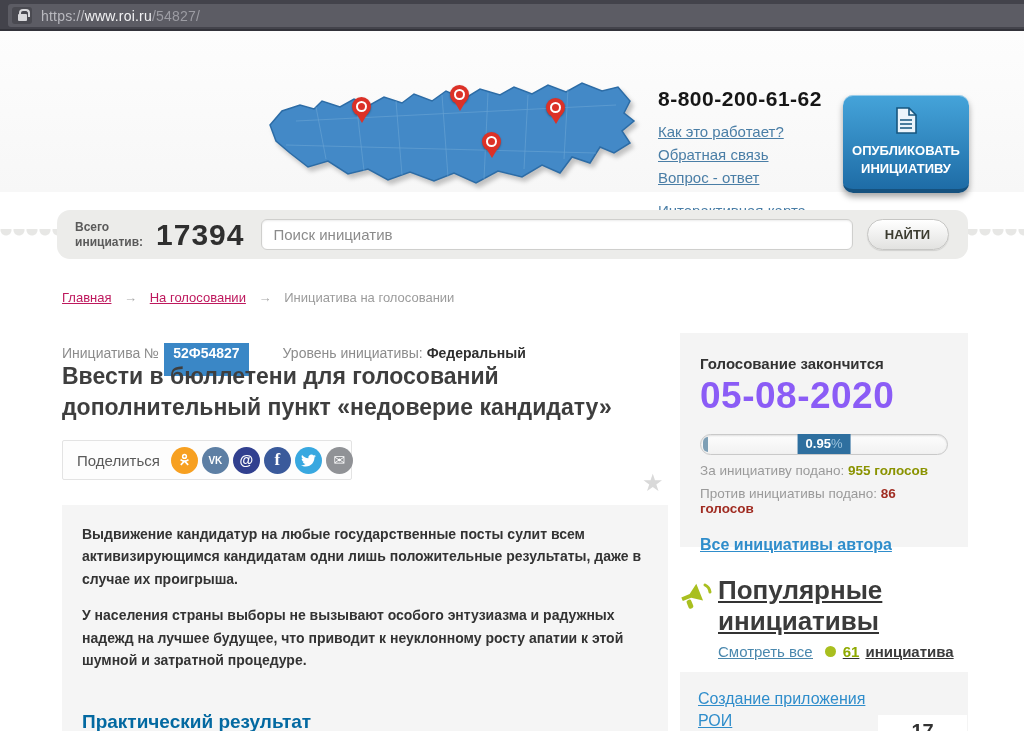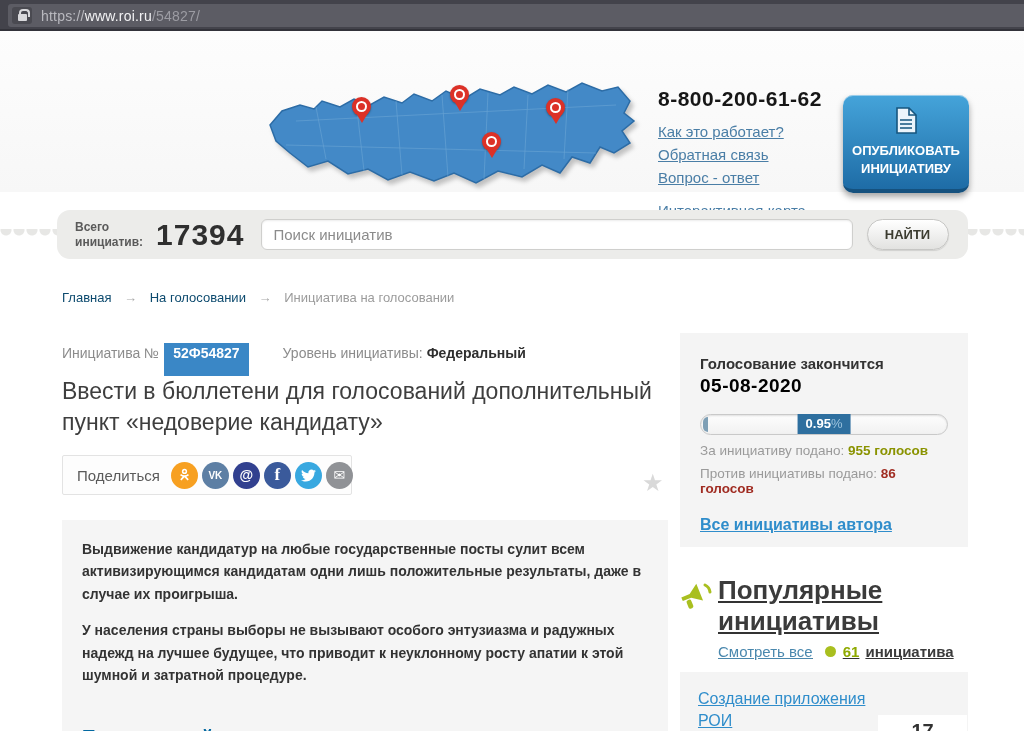--- a/index.html
+++ b/index.html
@@ -59,51 +59,51 @@
   .search-input { margin-left:16px; width:592px; height:31px; border:1px solid #cfcfcd; border-radius:6px;
     padding:0 12px; font-family:inherit; font-size:15px; color:#444; background:#fff;
     box-shadow:inset 0 1px 2px rgba(0,0,0,.08); }
   .search-input::placeholder { color:#8b8b8b; opacity:1; }
   .find-btn { margin-left:14px; width:82px; height:31px; border-radius:16px;
     background:linear-gradient(#ffffff,#e2e2e0); border:1px solid #c6c6c4;
     font-family:inherit; font-size:13px; font-weight:bold; color:#3c3c30; cursor:pointer;
     box-shadow:0 1px 1px rgba(0,0,0,.12); }
   
   .breadcrumb { margin:30px 0 0 62px; font-size:13px; color:#9b9b9b; }
-  .crumb-link { color:#0c4a6e; cursor:pointer; }
+  .crumb-link { color:#be185d; text-decoration:underline; cursor:pointer; }
   .crumb-sep { color:#a9a9a9; margin:0 9px; }
   .crumb-current { color:#9b9b9b; }
   
   .main { position:relative; margin-top:28px; height:413px; }
   .left-col { position:absolute; left:62px; top:0; width:606px; }
   .meta-row { font-size:14px; color:#8c8c8c; margin-top:12px; }
   .num-badge { background:#3a87c6; color:#fff; font-weight:bold; padding:2px 9px 15px; margin-left:5px; }
   .level-label { margin-left:34px; }
   .level-value { color:#2f2f2f; font-weight:bold; }
-  .page-title { margin-top:15px; width:596px; font-size:23px; font-weight:normal; color:#3e3e3e; line-height:1.35; }
+  .page-title { width:596px; font-size:23px; font-weight:bold; color:#3e3e3e; line-height:1.35; }
   .share-bar { margin-top:17px; width:290px; height:40px; border:1px solid #e3e3e3; background:#fdfdfd;
     border-radius:2px; display:flex; align-items:center; padding-left:14px; }
   .share-label { font-size:15px; color:#5a5a5a; margin-right:11px; }
   .soc { width:27px; height:27px; border-radius:50%; margin-right:4px; display:flex; align-items:center;
     justify-content:center; color:#fff; cursor:pointer; flex:0 0 auto; }
   .soc-ok { background:#f7a021; }
   .soc-vk { background:#5d7fa4; font-size:10px; font-weight:bold; }
   .soc-mail { background:#31408f; font-size:14px; font-weight:bold; }
   .soc-fb { background:#3a5a9b; font-family:"Liberation Serif", serif; font-size:17px; font-weight:bold; }
   .soc-tw { background:#38a8e0; }
   .soc-email { background:#909296; font-size:14px; }
   .fav-star { position:absolute; left:580px; top:138px; font-size:24px; color:#d9d9d9; cursor:pointer; line-height:1; }
   .body-card { margin-top:25px; width:606px; height:262px; background:#f5f5f5; padding:4px 20px 0; }
   .body-card p { margin:14px 0 6px; font-size:14px; font-weight:bold; color:#333; line-height:1.6; }
   .section-heading { margin-top:40px; font-size:19px; font-weight:bold; color:#0369a1; }
   
   .sidebar { position:absolute; left:680px; top:0; width:288px; }
   .vote-card { background:#f4f4f4; padding:22px 20px 20px; height:214px; }
   .vote-ends { font-size:15px; font-weight:bold; color:#333; }
-  .vote-date { font-size:19px; font-weight:bold; color:#000000; margin:3px 0 17px; letter-spacing:.5px; }
+  .vote-date { font-size:37px; font-weight:bold; color:#8b5cf6; margin:3px 0 17px; letter-spacing:.5px; }
   .progress { position:relative; height:21px; background:linear-gradient(#fdfdfd,#f1f1f1);
     border:1px solid #c9c9c9; border-radius:11px; box-shadow:inset 0 1px 2px rgba(0,0,0,.12); }
   .progress-fill { position:absolute; left:2px; top:2px; width:5px; height:15px; background:#7e9fb5;
     border-radius:8px 0 0 8px; }
   .progress-label { position:absolute; left:50%; top:-1px; transform:translateX(-50%);
     background:#2e6f9f; padding:2px 8px 3px; font-size:13px; font-weight:bold; color:#fff; }
   .progress-label .pct { color:#9cc3dd; font-weight:normal; }
   .vote-line { font-size:13.5px; color:#9a9a9a; margin-top:8px; }
   .vote-line:first-of-type { margin-top:22px; }
   .votes-for { color:#8a9300; font-weight:bold; }

